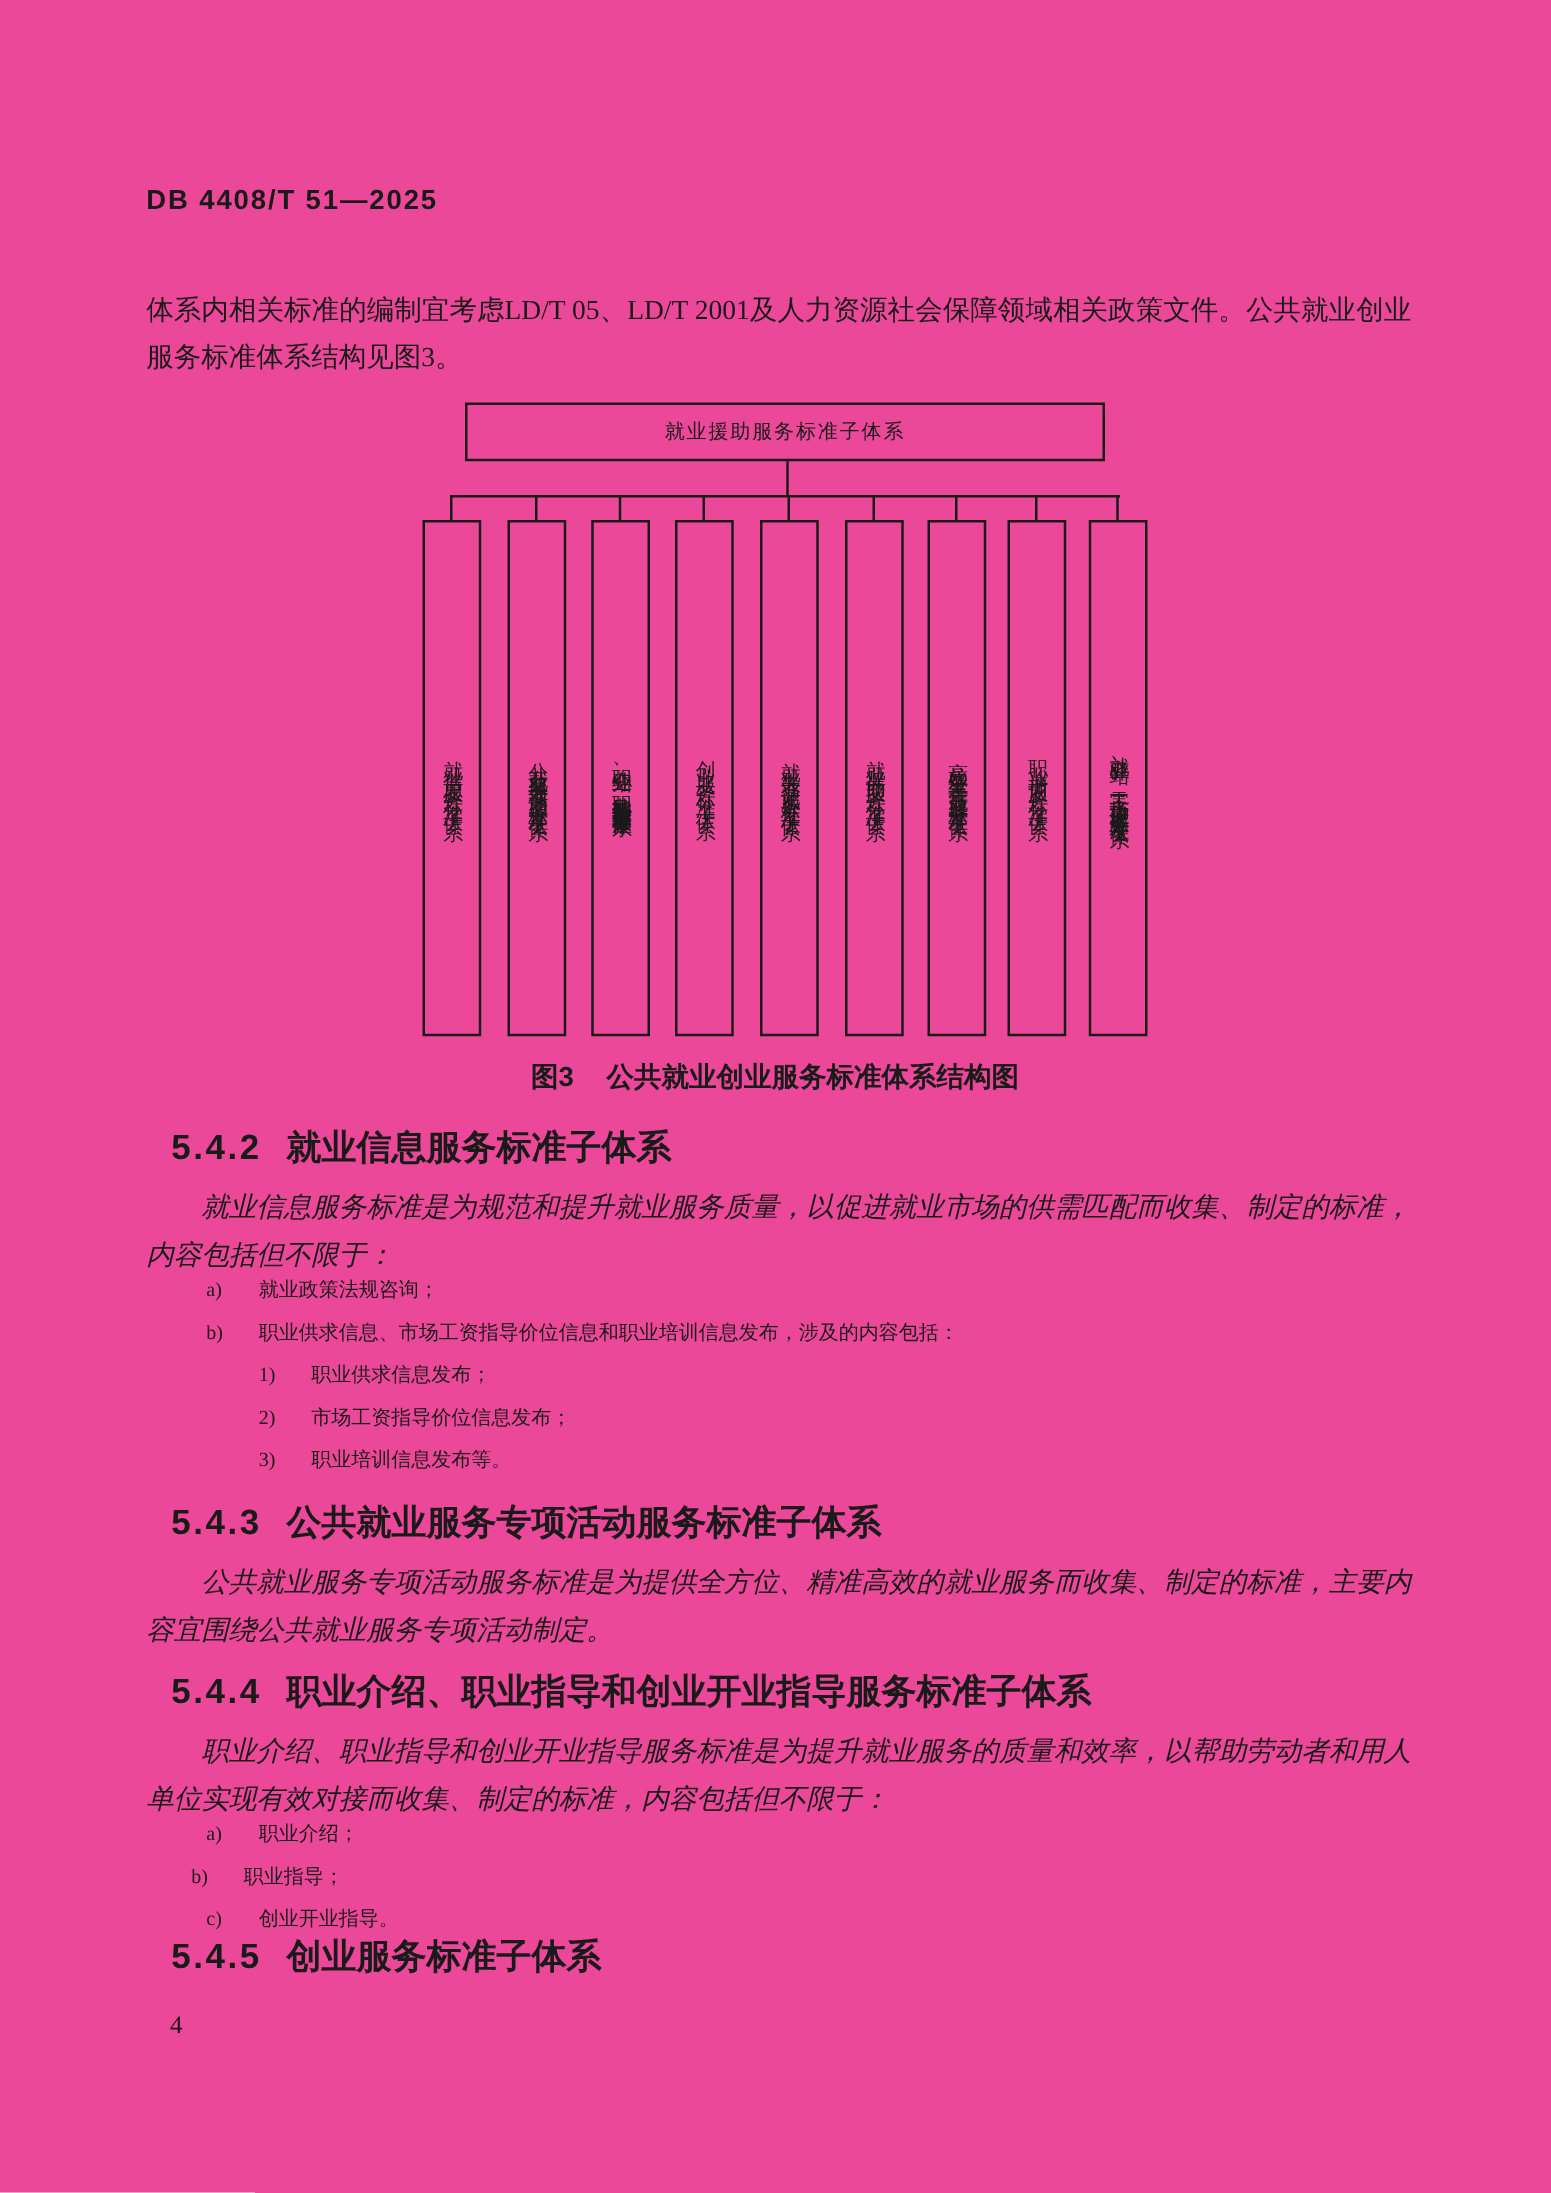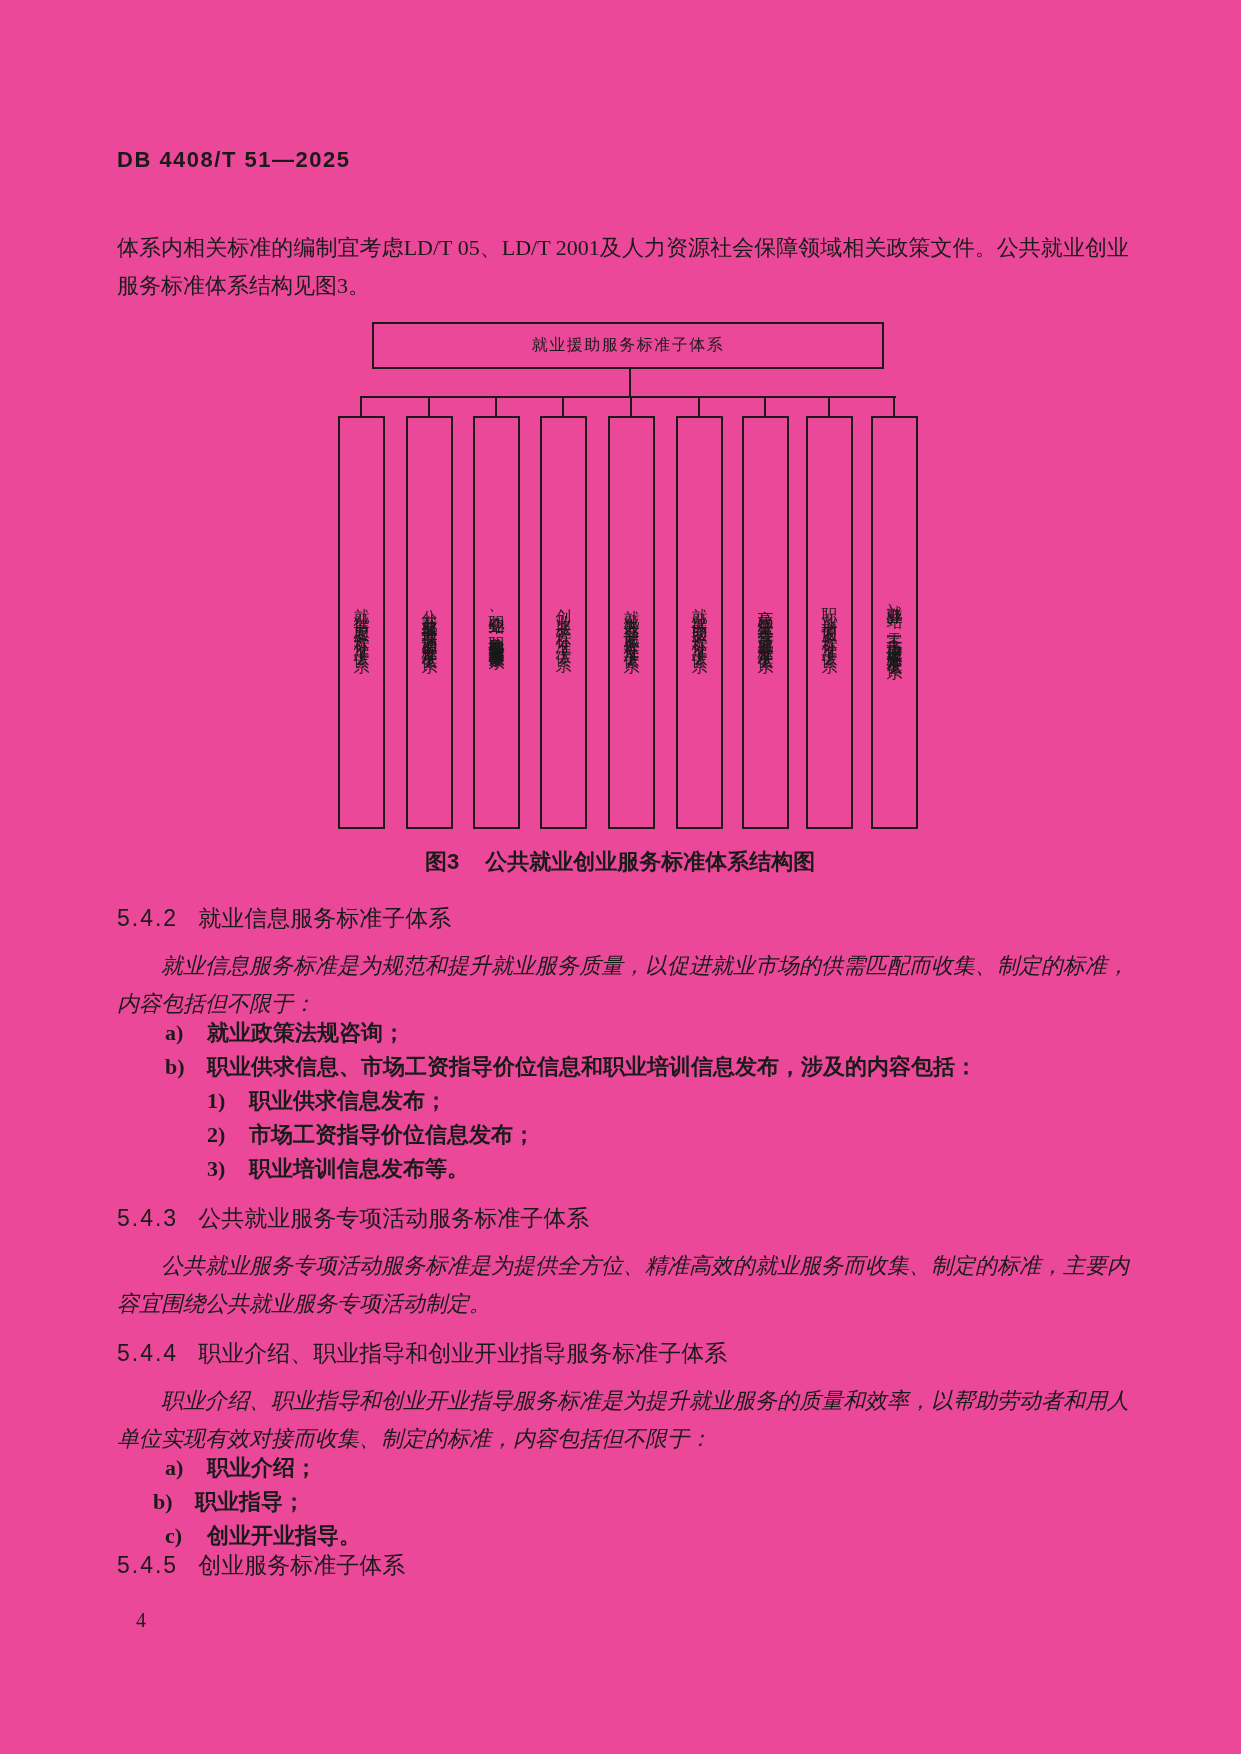--- a/index.html
+++ b/index.html
@@ -10,24 +10,24 @@
   }
   .abs { position:absolute; }
   .doc-code {
     font-family:"Liberation Sans","DejaVu Sans",sans-serif;
     font-weight:700; font-size:22px; letter-spacing:1.5px;
   }
   .body-text { font-size:22px; line-height:38px; text-align:justify; }
   .indent2 { text-indent:44px;font-style:italic; }
   .heading {
     font-family:"Liberation Sans","DejaVu Sans",sans-serif;
-    font-weight:400; font-size:23px; line-height:26px; white-space:nowrap;
+    font-weight:700; font-size:28px; line-height:26px; white-space:nowrap;margin-left:20px;
   }
   .heading .num { letter-spacing:2px; margin-right:20px; }
-  .list-item { font-size:22px; line-height:34px; white-space:nowrap;font-weight:bold; }
+  .list-item { font-size:16px; line-height:34px; white-space:nowrap; }
   .list-item .lbl { display:inline-block; width:42px; }
   .caption {
     font-family:"Liberation Sans","DejaVu Sans",sans-serif;
     font-weight:700; font-size:22px; line-height:28px; text-align:center;
   }
   .caption .cap-label { margin-right:26px; }
   .dline { position:absolute; background:#1a1a1a; }
   .tbox {
     position:absolute; border:2px solid #1a1a1a; box-sizing:border-box;
     display:flex; align-items:center; justify-content:center;

